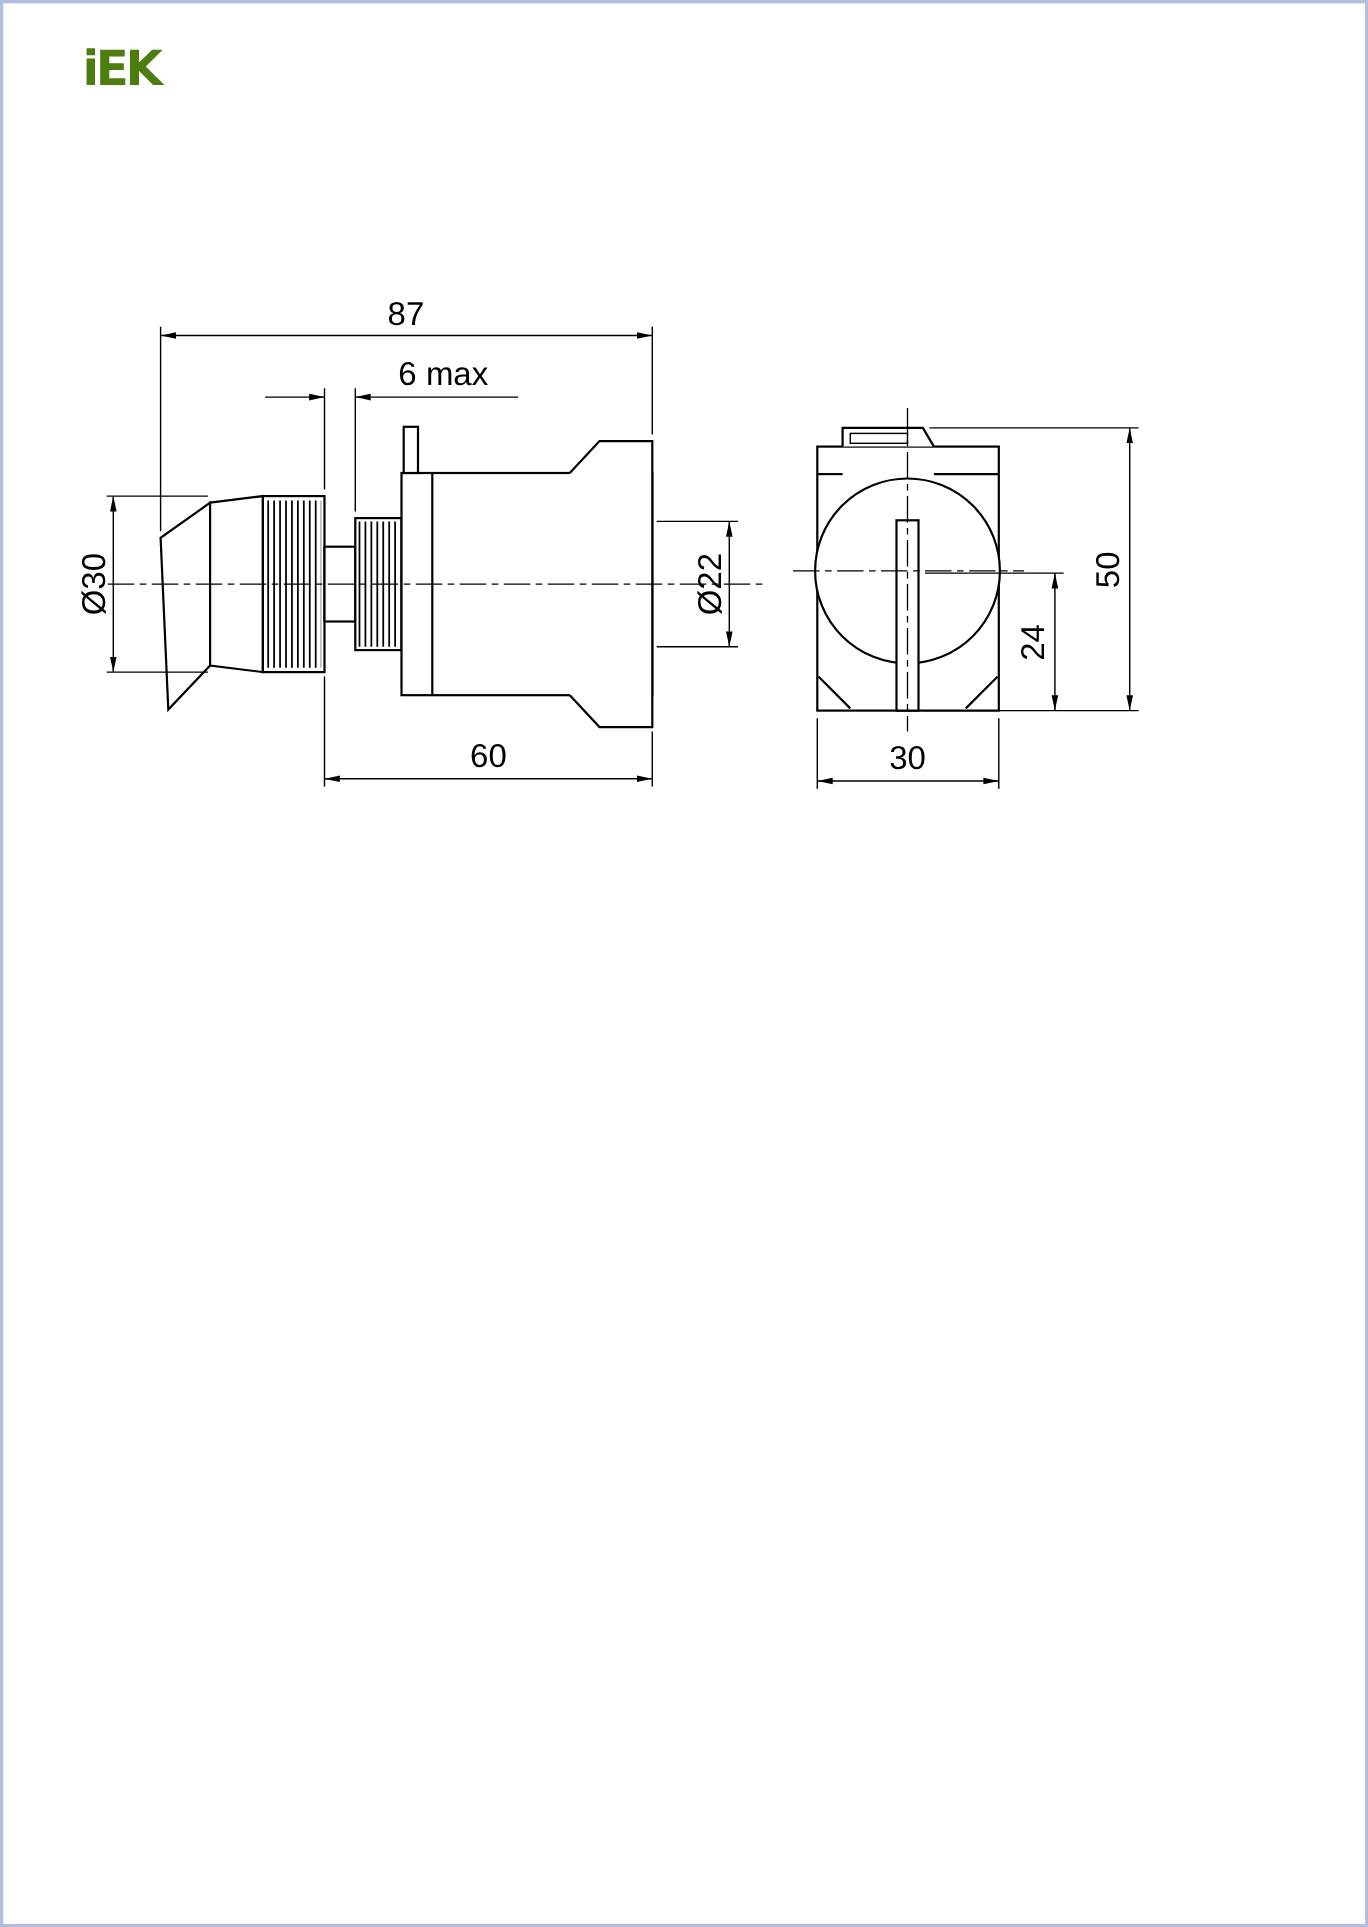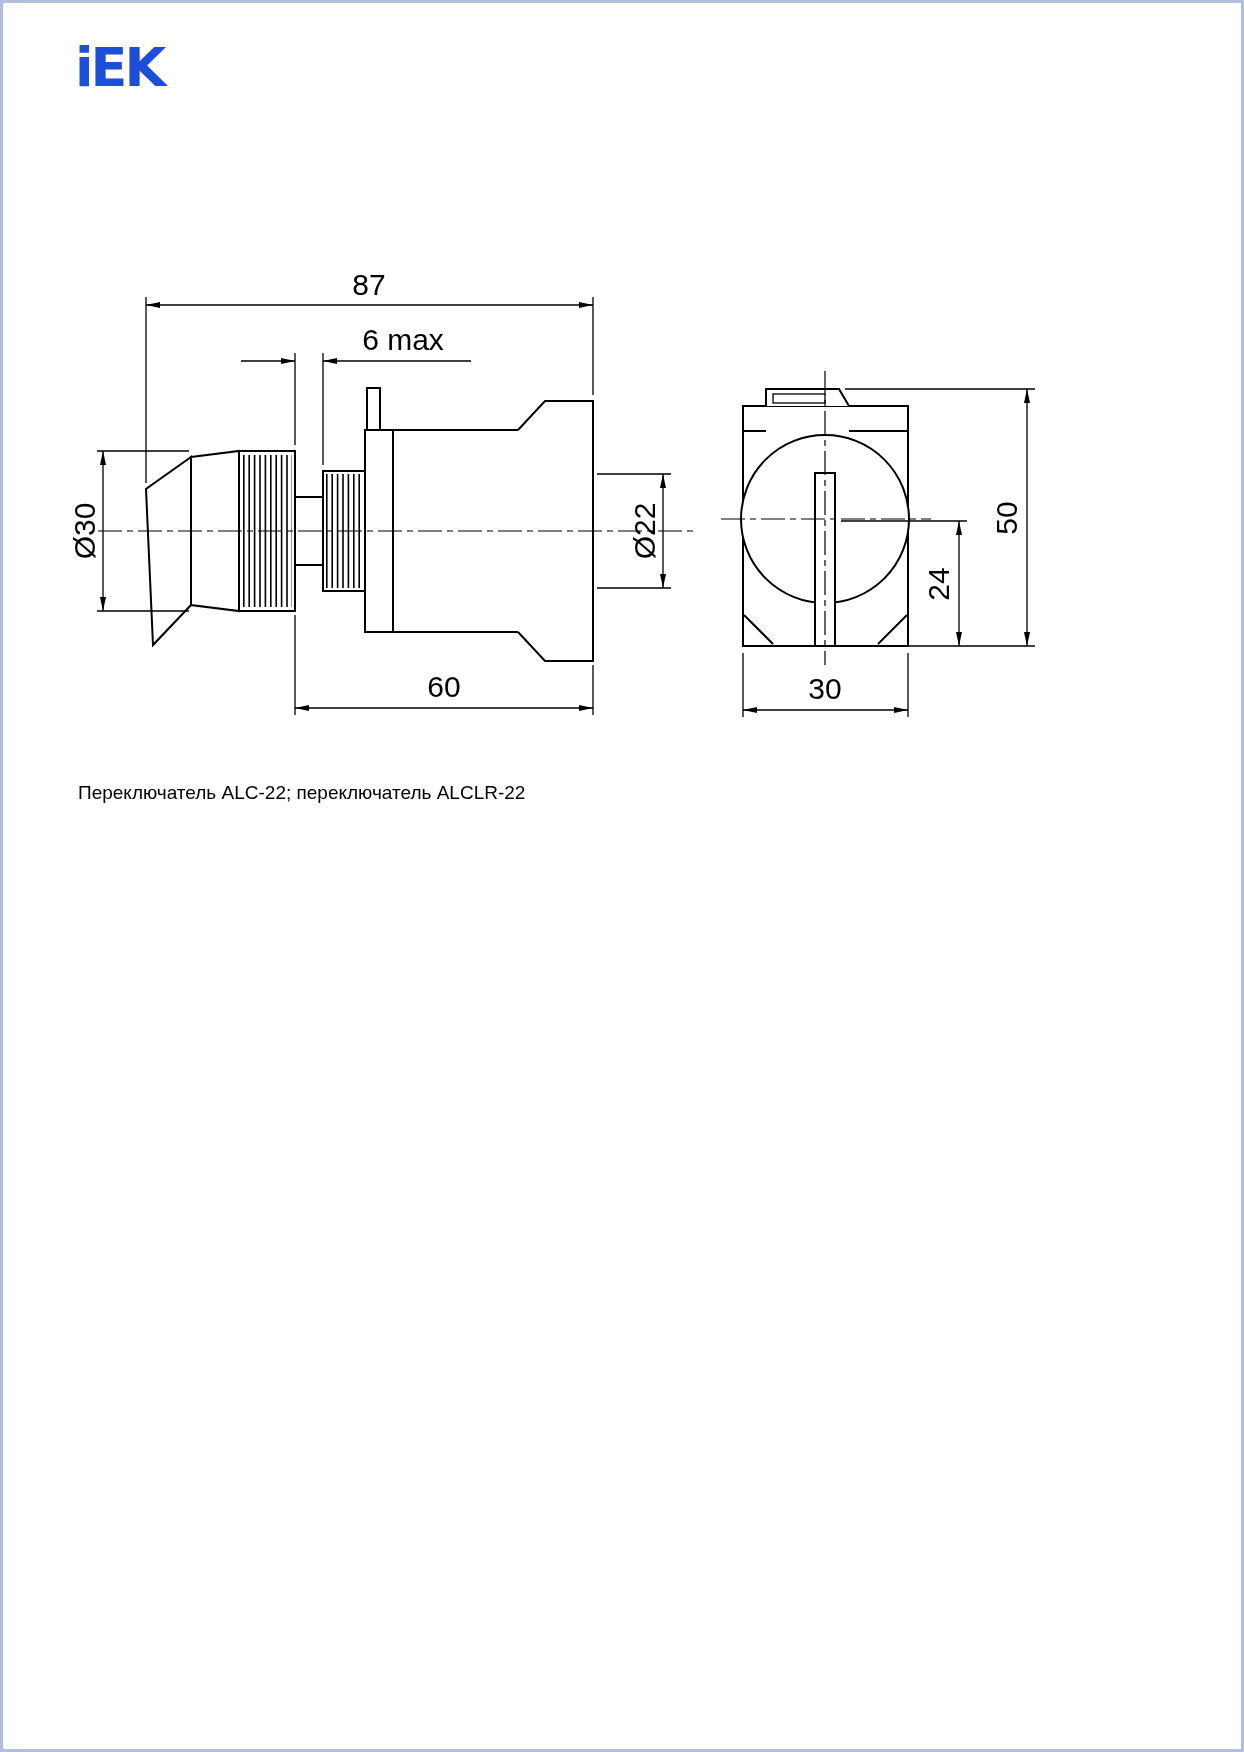--- a/index.html
+++ b/index.html
@@ -9,22 +9,22 @@
     box-sizing:border-box;
     background:#ffffff;
     border:3px solid #b2bfdc;
     overflow:hidden;
     font-family:"Liberation Sans","DejaVu Sans",sans-serif;
     color:#000;
   }
   .logo{
     position:absolute;left:72px;top:38px;
     font-family:"DejaVu Sans","Liberation Sans",sans-serif;
-    font-weight:900;font-size:54px;line-height:1;
-    letter-spacing:-3px;color:#1d4ed8;
+    font-weight:900;font-size:44px;line-height:1;
+    letter-spacing:-3px;color:#4d7c0f;
   }
   .drawing-svg{position:absolute;left:0;top:0;}
   .product-line{
     position:absolute;left:75px;top:779px;
     font-size:19px;line-height:1.2;
   }
   .figure-caption{
     position:absolute;left:75px;top:866px;
     font-size:21px;line-height:1.25;
   }
@@ -144,16 +144,15 @@
 
       <g>
         <line class="thin" x1="740" y1="650" x2="740" y2="714"></line>
         <line class="thin" x1="905" y1="650" x2="905" y2="714"></line>
         <line class="thin" x1="740" y1="707" x2="905" y2="707" marker-start="url(#arw)" marker-end="url(#arw)"></line>
         <text x="822" y="696">30</text>
       </g>
     </g>
   </svg>
 
-  <div class="product-line">Переключатель ALC-22; переключатель ALCLR-22</div>
 
 
 </div>
 
 </body></html>

